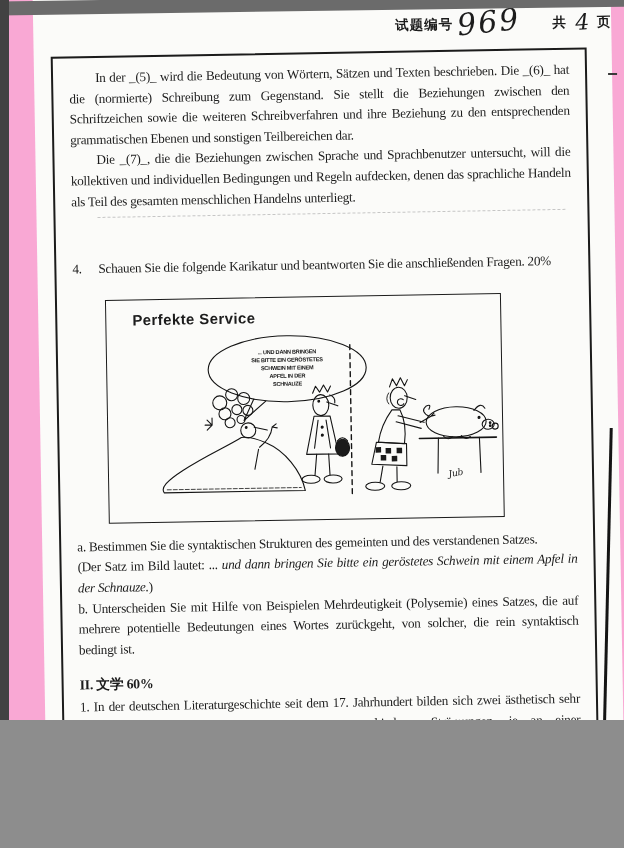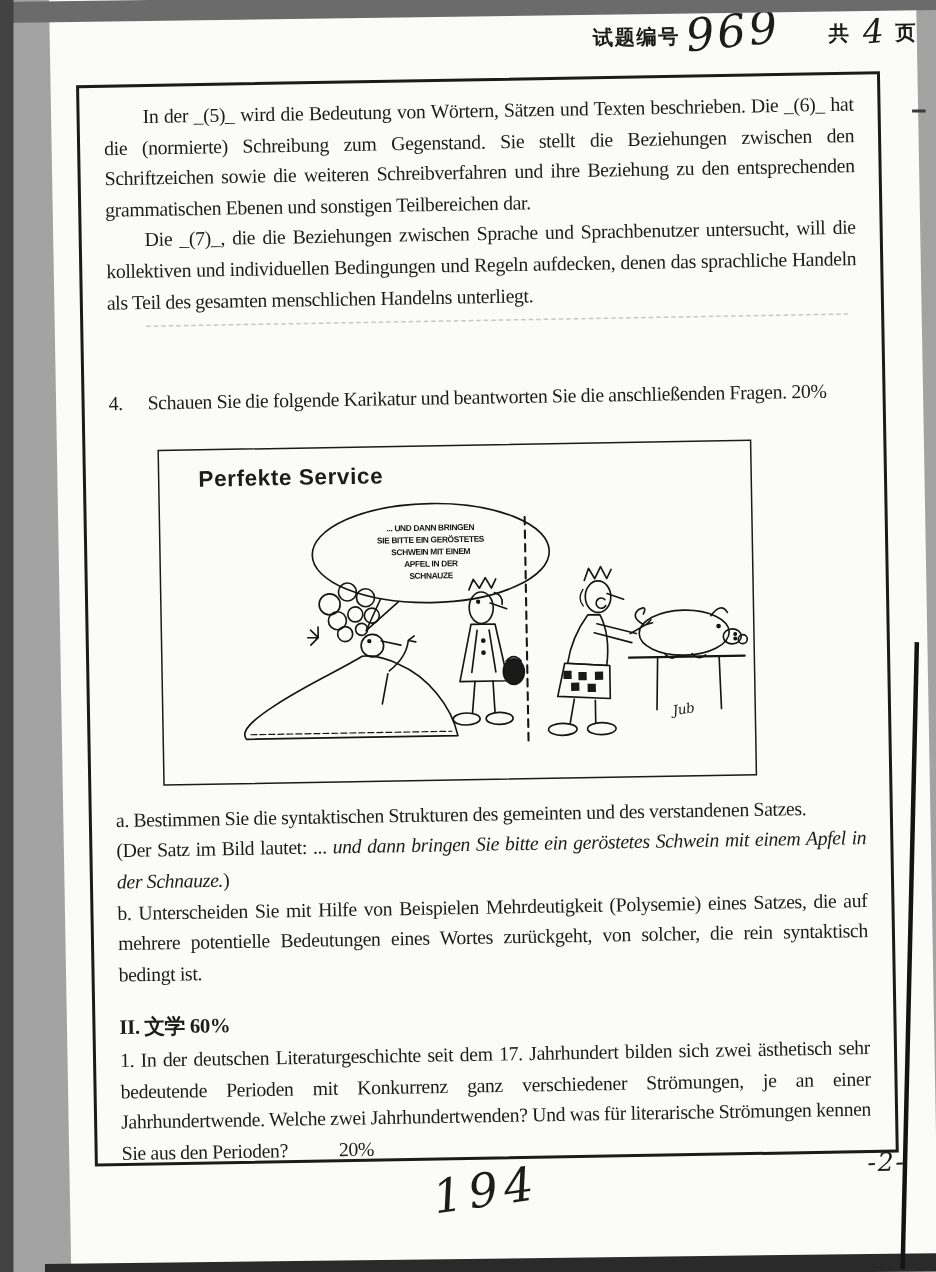--- a/index.html
+++ b/index.html
@@ -1,21 +1,21 @@
 <!DOCTYPE html>
 <html><head>
 <meta charset="utf-8">
 <style>
   html,body{margin:0;padding:0;}
   body{
     width:624px;height:848px;overflow:hidden;
     background:#8d8d8d;
     font-family:"Liberation Serif", serif;
   }
-  .stage{position:relative;width:624px;height:848px;overflow:hidden;background:#a3a3a3;}
+  .stage{position:relative;width:624px;height:720px;overflow:hidden;background:#f9a8d4;}
 
   
   .paper{
     position:absolute;left:40px;top:-10px;width:578px;height:852px;
     background:#fbfbf9;
     transform:rotate(-1deg);
     transform-origin:50% 50%;
     color:#1c1c1c;
   }
 

